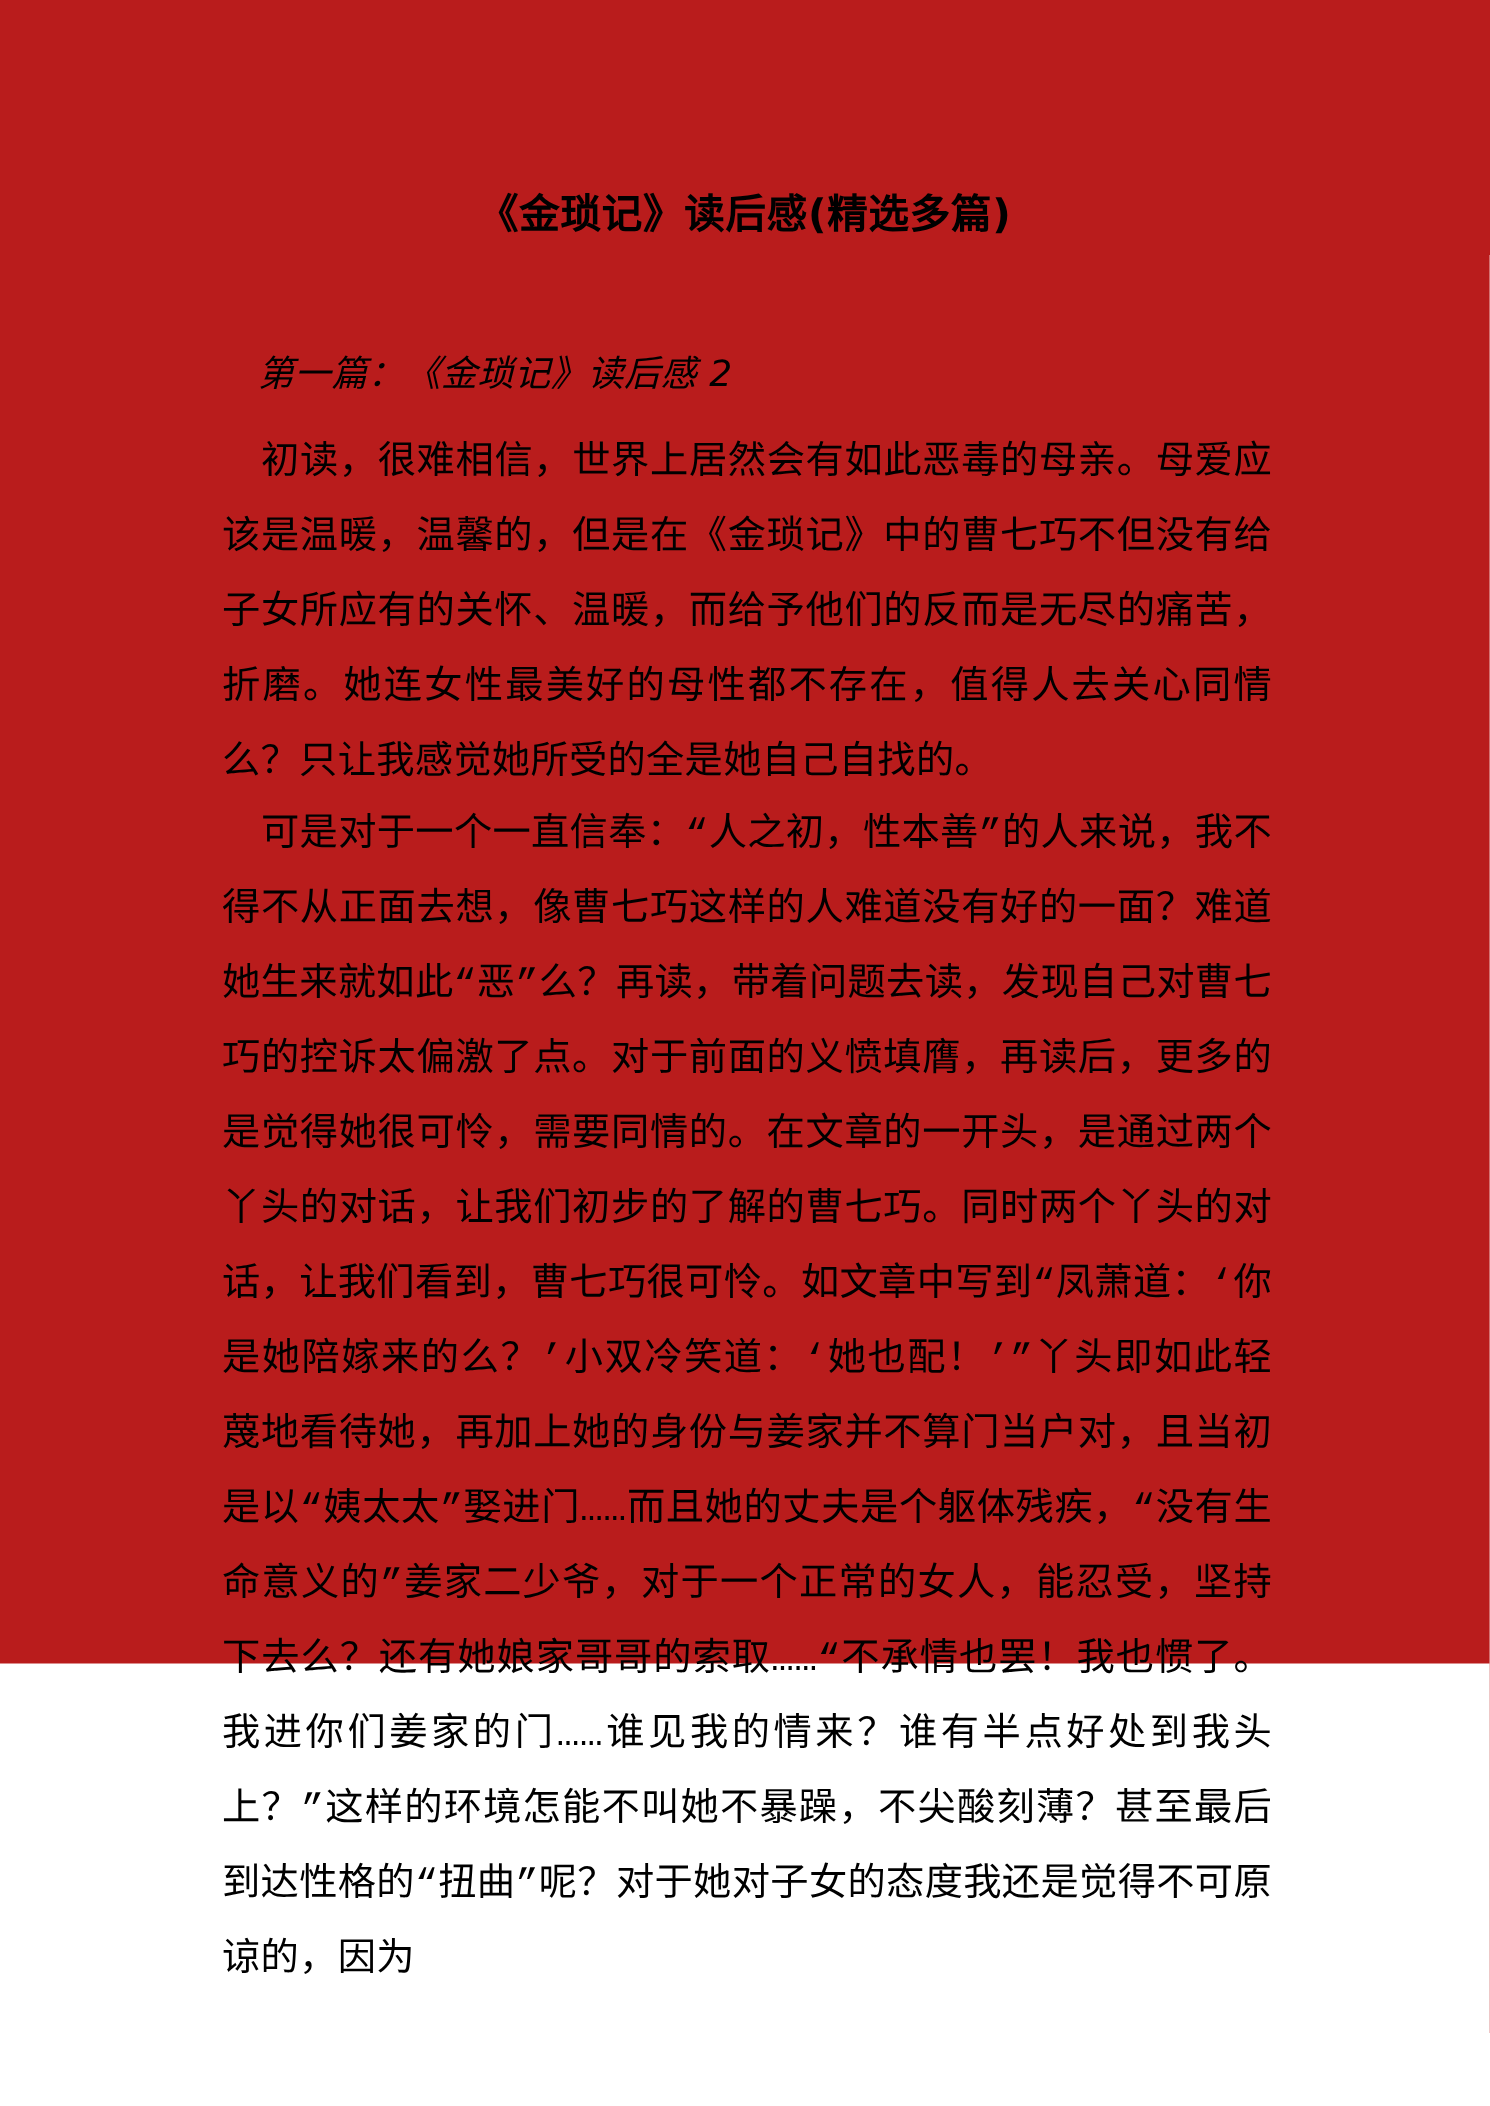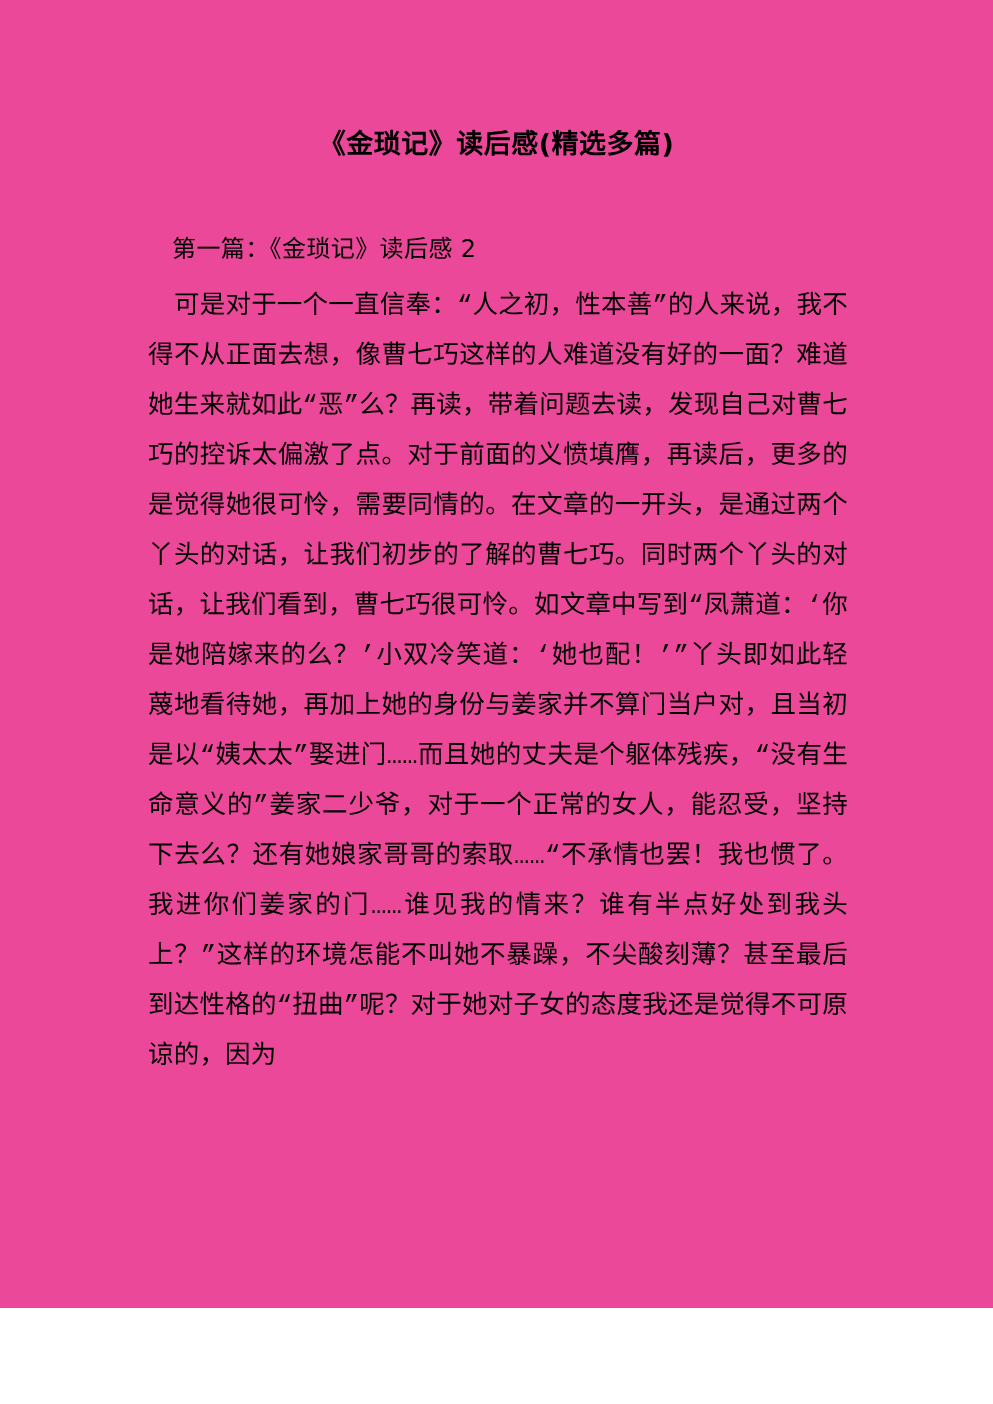--- a/index.html
+++ b/index.html
@@ -17,22 +17,22 @@
     font-family: "DejaVu Sans", "Liberation Sans", sans-serif;
     color: #000000;
     -webkit-font-smoothing: none;
   }
 
   .page {
     position: absolute;
     left: 0;
     top: 0;
     width: 993px;
-    height: 1308px;
-    background: #ec4899;
+    height: 1109px;
+    background: #b91c1c;
     box-sizing: border-box;
   }
 
   
   .doc-title {
     position: absolute;
     left: 0;
     top: 124px;
     width: 993px;
     text-align: center;
@@ -52,20 +52,21 @@
     width: 700px;
   }
 
   .section-label {
     font-size: 24px;
     line-height: 42px;
     text-indent: 24px;
     letter-spacing: 0.4px;
     margin: 0 0 12px 0;
     white-space: nowrap;
+    font-style: italic;
   }
 
   p.para {
     margin: 0;
     font-size: 25.5px;
     line-height: 50px;
     text-align: justify;
     text-justify: inter-character;
     text-indent: 26px;
     letter-spacing: 0.2px;
@@ -87,18 +88,19 @@
 <body>
 
 <div class="page">
 
   <div class="doc-title">《金琐记》读后感(精选多篇)</div>
 
   <div class="body-block">
 
     <div class="section-label">第一篇：《金琐记》读后感 2</div>
 
+    <p class="para">初读，很难相信，世界上居然会有如此恶毒的母亲。母爱应该是温暖，温馨的，但是在《金琐记》中的曹七巧不但没有给子女所应有的关怀、温暖，而给予他们的反而是无尽的痛苦，折磨。她连女性最美好的母性都不存在，值得人去关心同情么？只让我感觉她所受的全是她自己自找的。</p>
 
     <p class="para continues">可是对于一个一直信奉：“人之初，性本善”的人来说，我不得不从正面去想，像曹七巧这样的人难道没有好的一面？难道她生来就如此“恶”么？再读，带着问题去读，发现自己对曹七巧的控诉太偏激了点。对于前面的义愤填膺，再读后，更多的是觉得她很可怜，需要同情的。在文章的一开头，是通过两个丫头的对话，让我们初步的了解的曹七巧。同时两个丫头的对话，让我们看到，曹七巧很可怜。如文章中写到“凤萧道：‘你是她陪嫁来的么？’小双冷笑道：‘她也配！’”丫头即如此轻蔑地看待她，再加上她的身份与姜家并不算门当户对，且当初是以“姨太太”娶进门……而且她的丈夫是个躯体残疾，“没有生命意义的”姜家二少爷，对于一个正常的女人，能忍受，坚持下去么？还有她娘家哥哥的索取……“不承情也罢！我也惯了。我进你们姜家的门……谁见我的情来？谁有半点好处到我头上？”这样的环境怎能不叫她不暴躁，不尖酸刻薄？甚至最后到达性格的“扭曲”呢？对于她对子女的态度我还是觉得不可原谅的，因为</p>
 
   </div>
 
 </div>
 
 </body></html>

